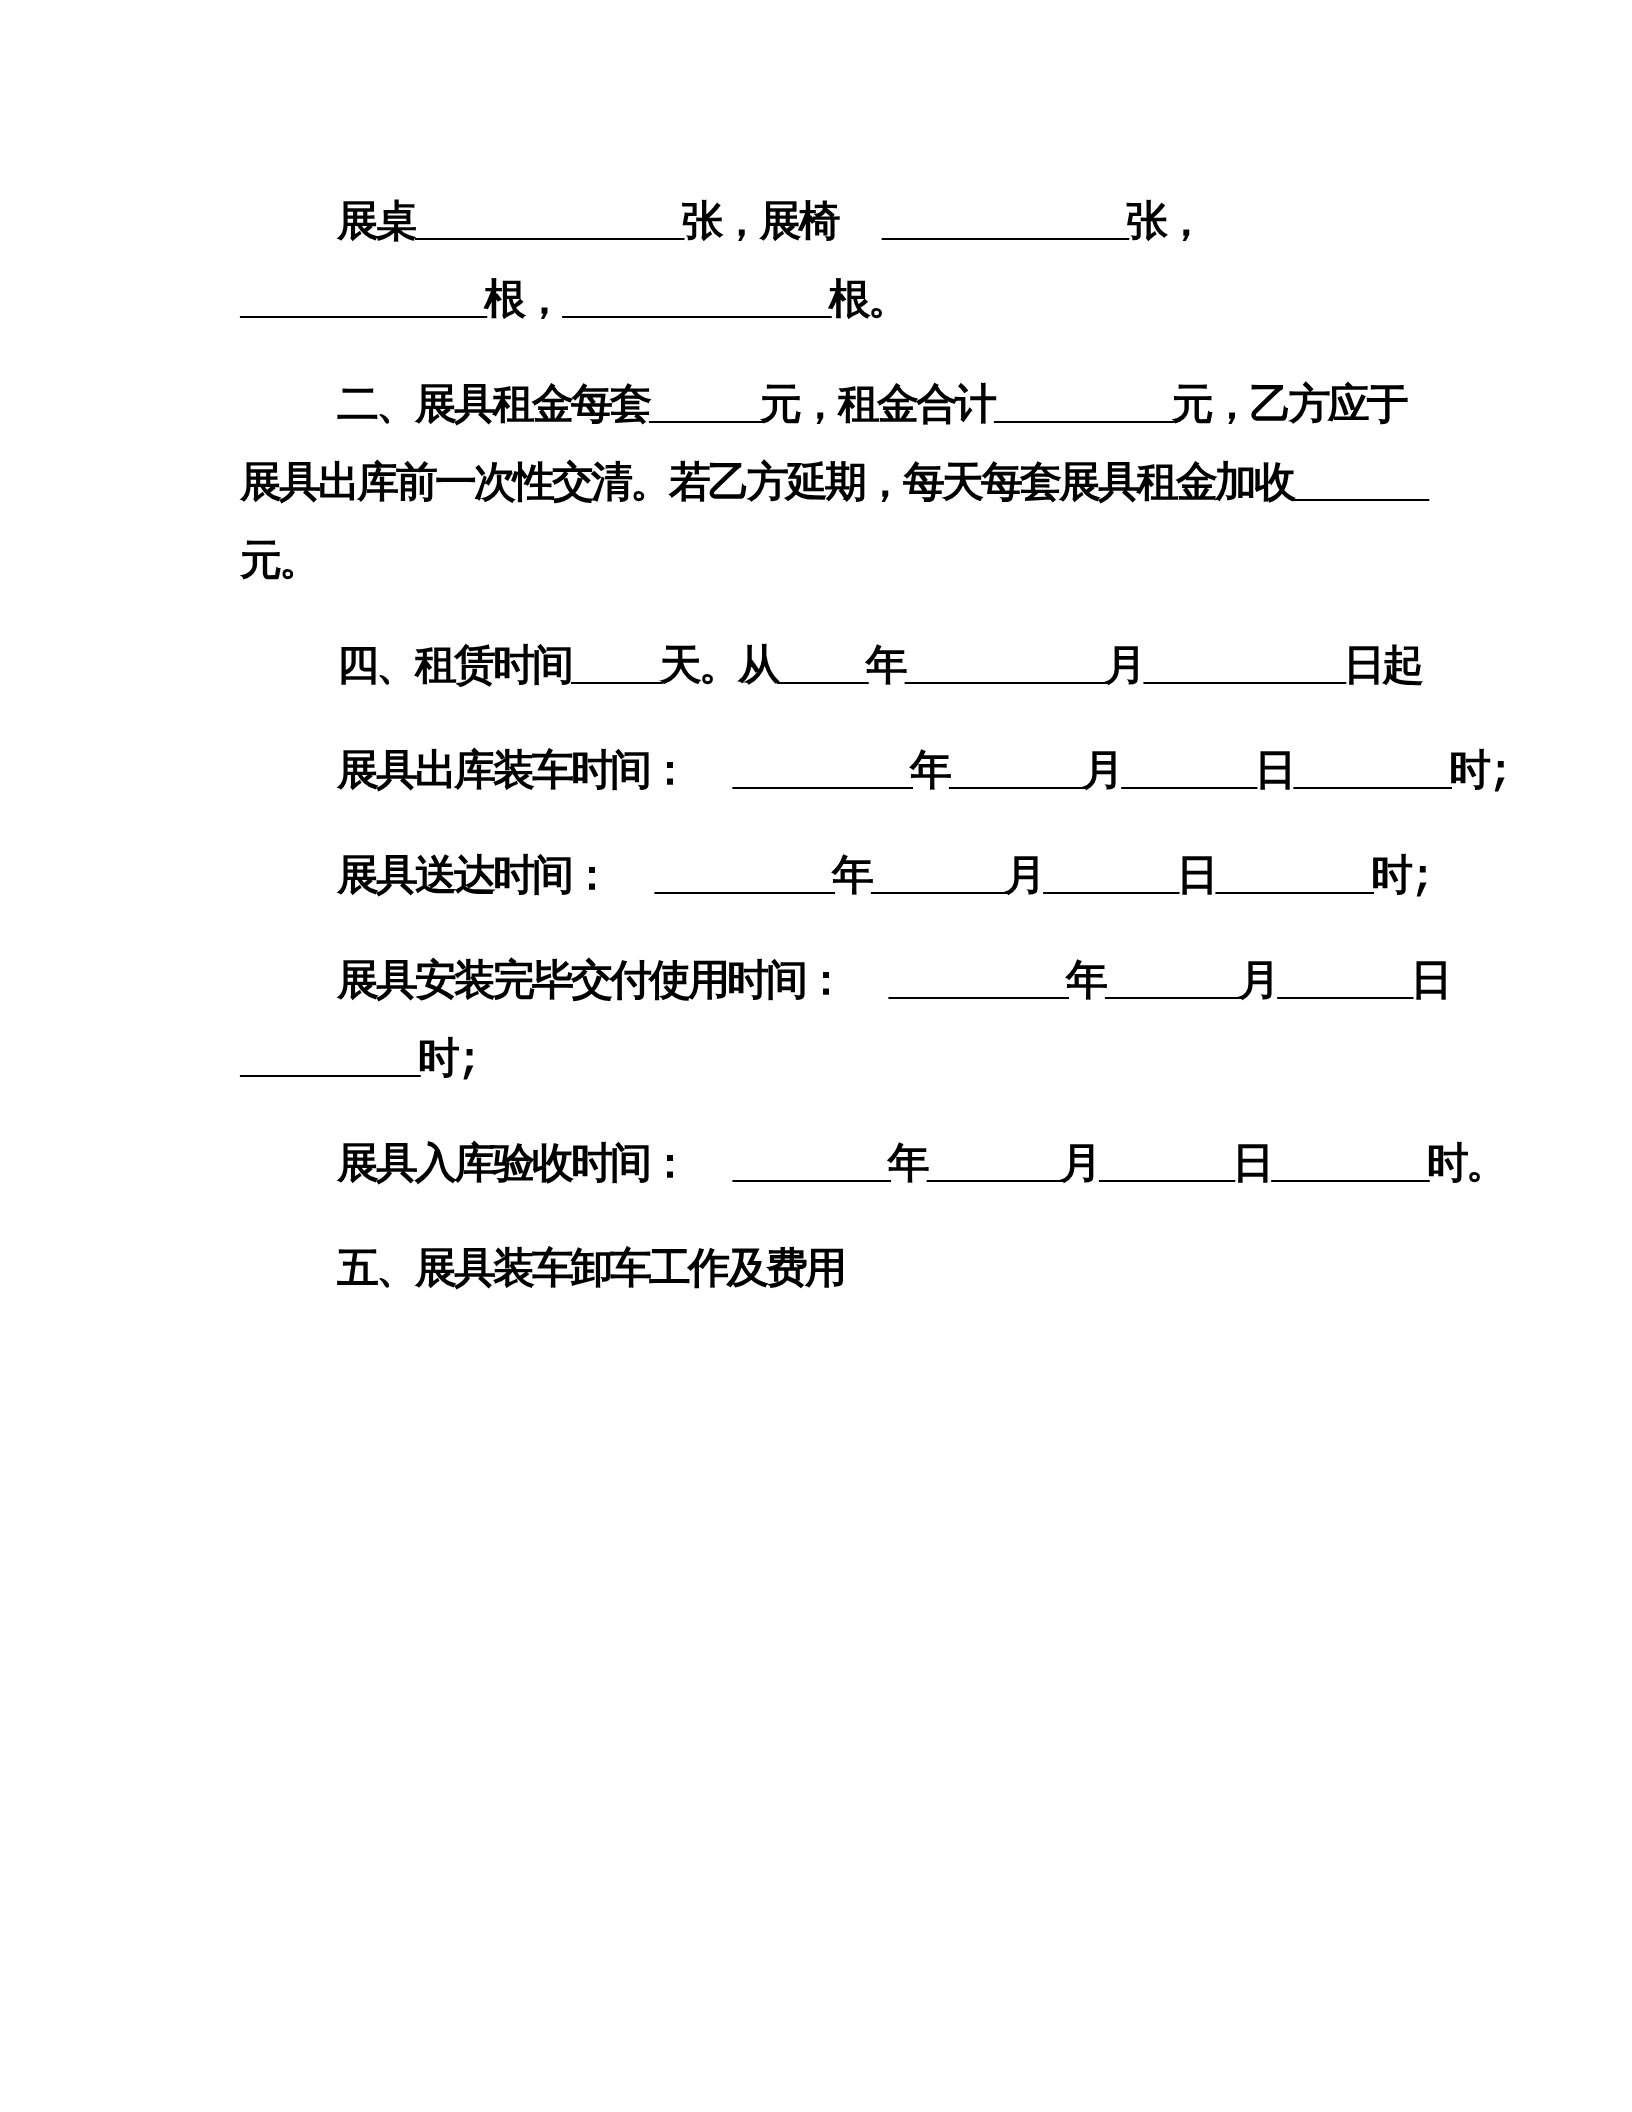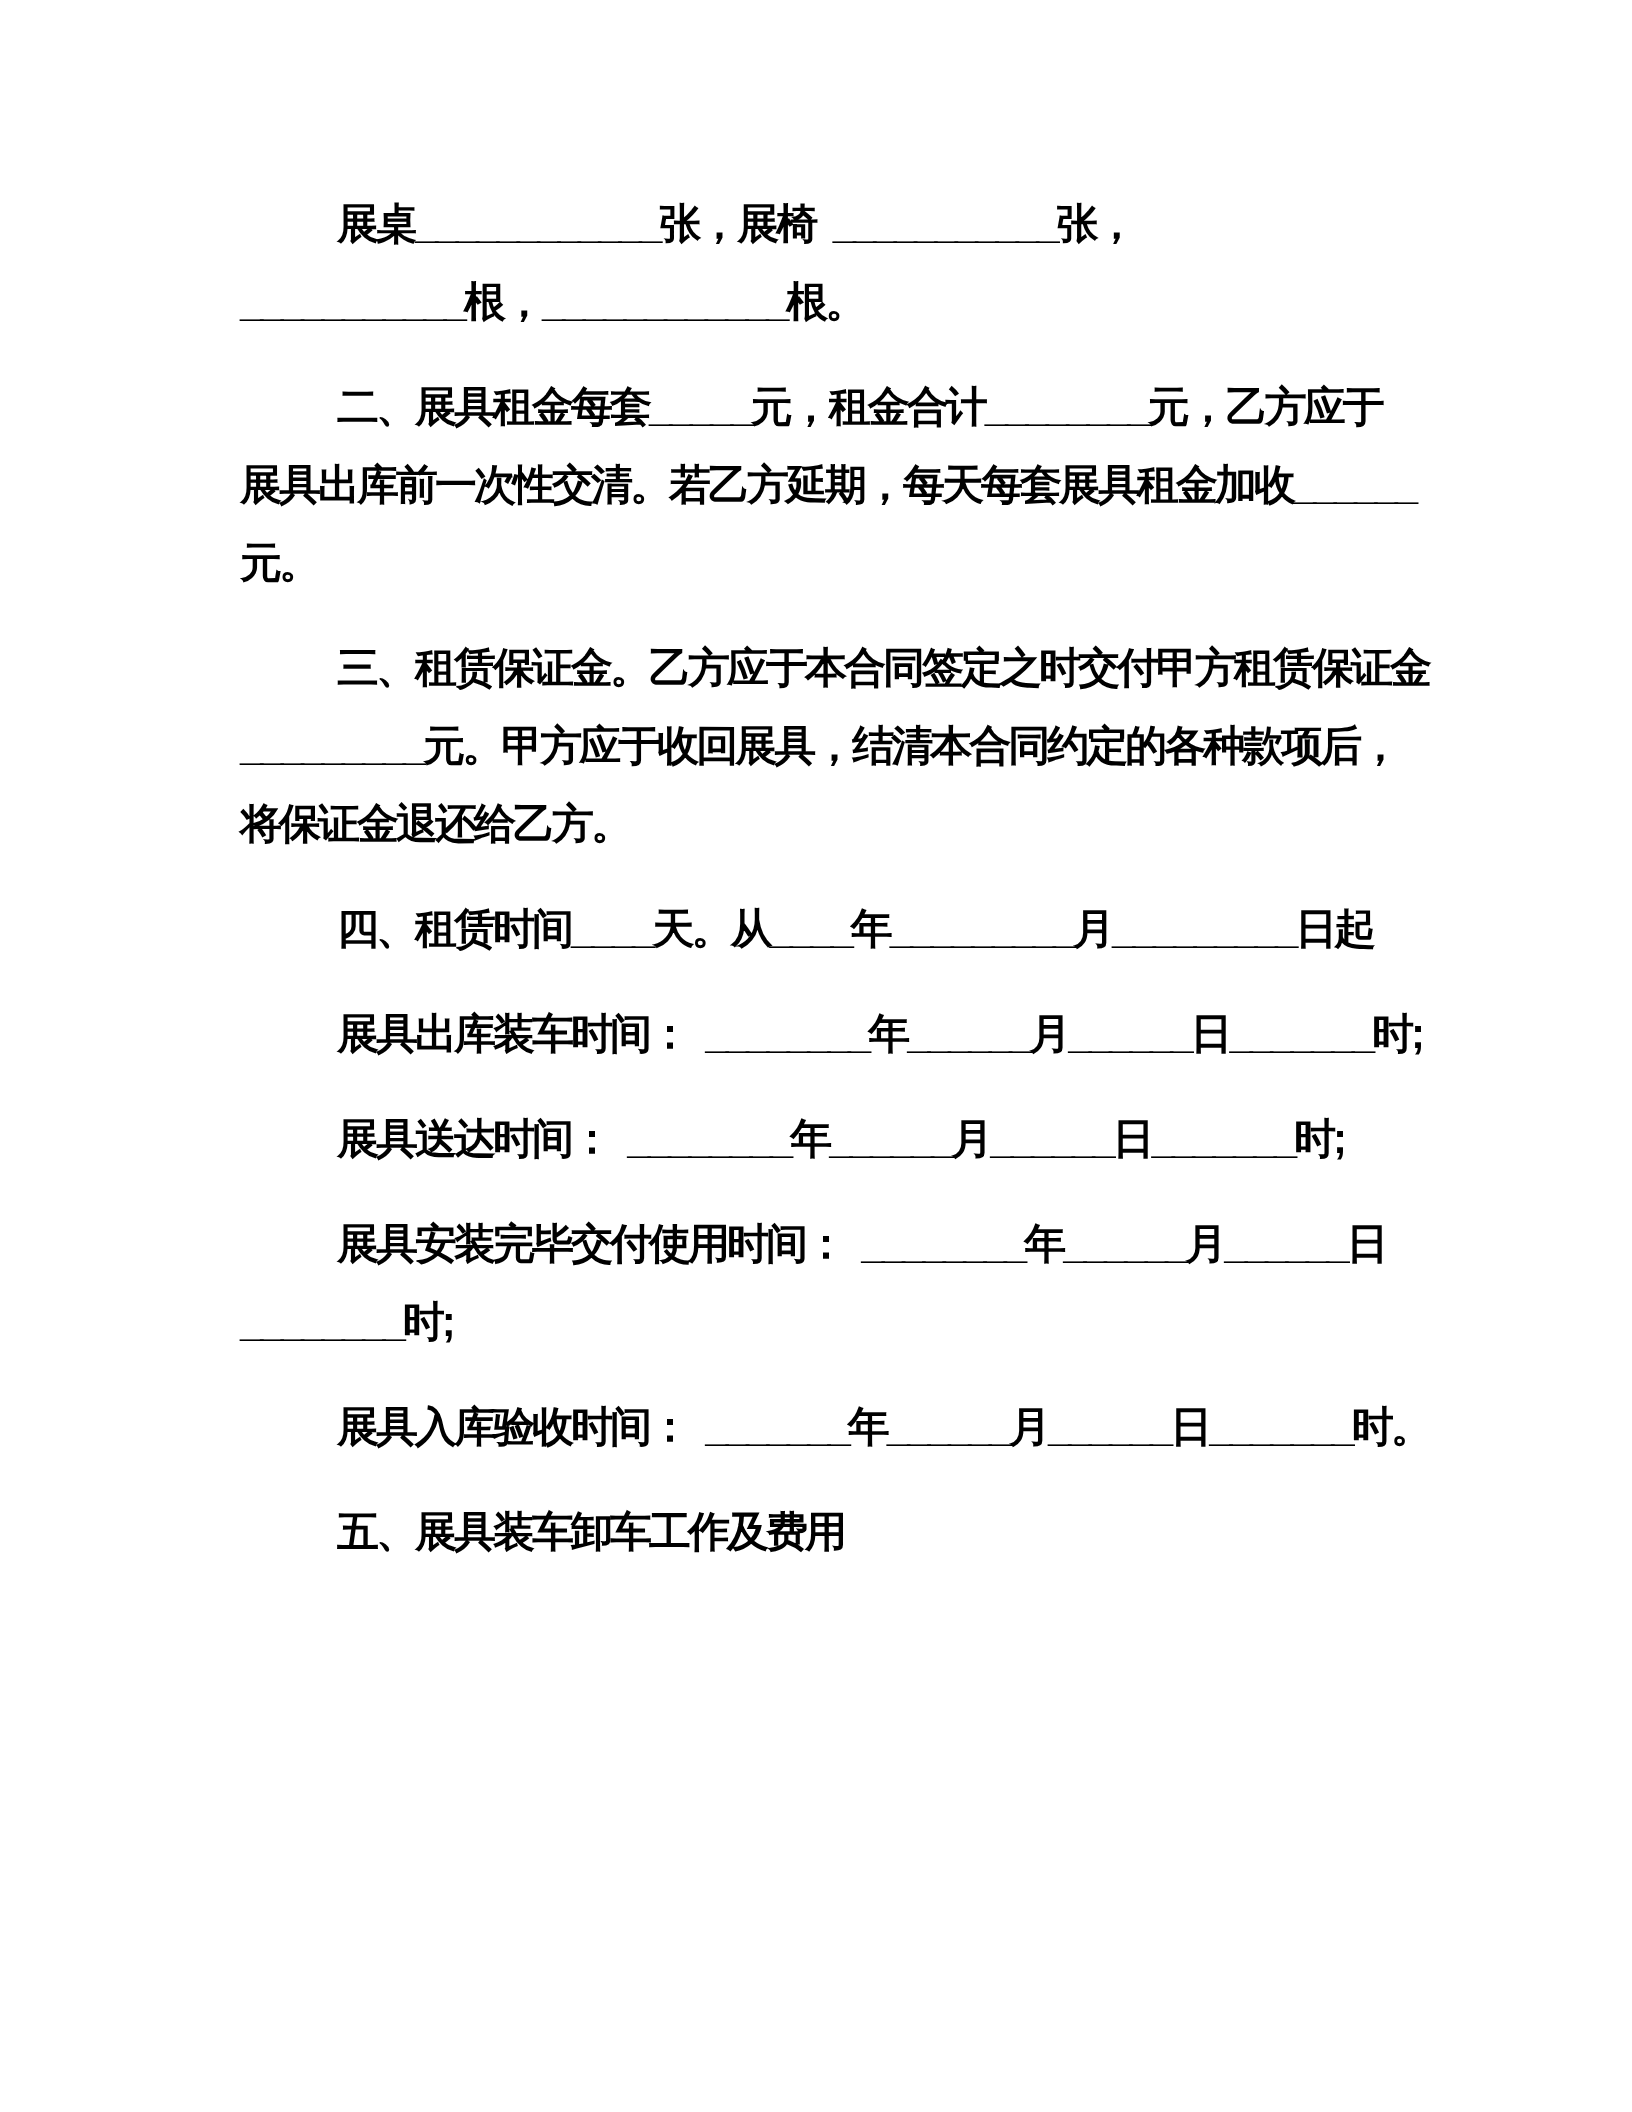--- a/index.html
+++ b/index.html
@@ -8,21 +8,21 @@
     background: #ffffff;
   }
   .page {
     position: relative;
     width: 1632px;
     height: 2112px;
     background: #ffffff;
     overflow: hidden;
     box-sizing: border-box;
     padding: 185px 165px 0 240px;
-    font-family: Liberation Sans, sans-serif;
+    font-family: Liberation Mono, monospace;
     font-weight: 700;
     color: #000000;
     font-size: 42px;
     letter-spacing: -3px;
     line-height: 78px;
   }
   .para {
     margin: 0 0 27px 0;
   }
   .line {
@@ -41,25 +41,20 @@
     <div class="line indent">展桌____________张，展椅  ___________张，</div>
     <div class="line">___________根，____________根。</div>
   </div>
 
   <div class="para">
     <div class="line indent">二、展具租金每套_____元，租金合计________元，乙方应于</div>
     <div class="line">展具出库前一次性交清。若乙方延期，每天每套展具租金加收______</div>
     <div class="line">元。</div>
   </div>
 
-  <div class="para">
-    <div class="line indent">三、租赁保证金。乙方应于本合同签定之时交付甲方租赁保证金</div>
-    <div class="line">_________元。甲方应于收回展具，结清本合同约定的各种款项后，</div>
-    <div class="line">将保证金退还给乙方。</div>
-  </div>
 
   <div class="para">
     <div class="line indent">四、租赁时间____天。从____年_________月_________日起</div>
   </div>
 
   <div class="para">
     <div class="line indent">展具出库装车时间：  ________年______月______日_______时;</div>
   </div>
 
   <div class="para">

